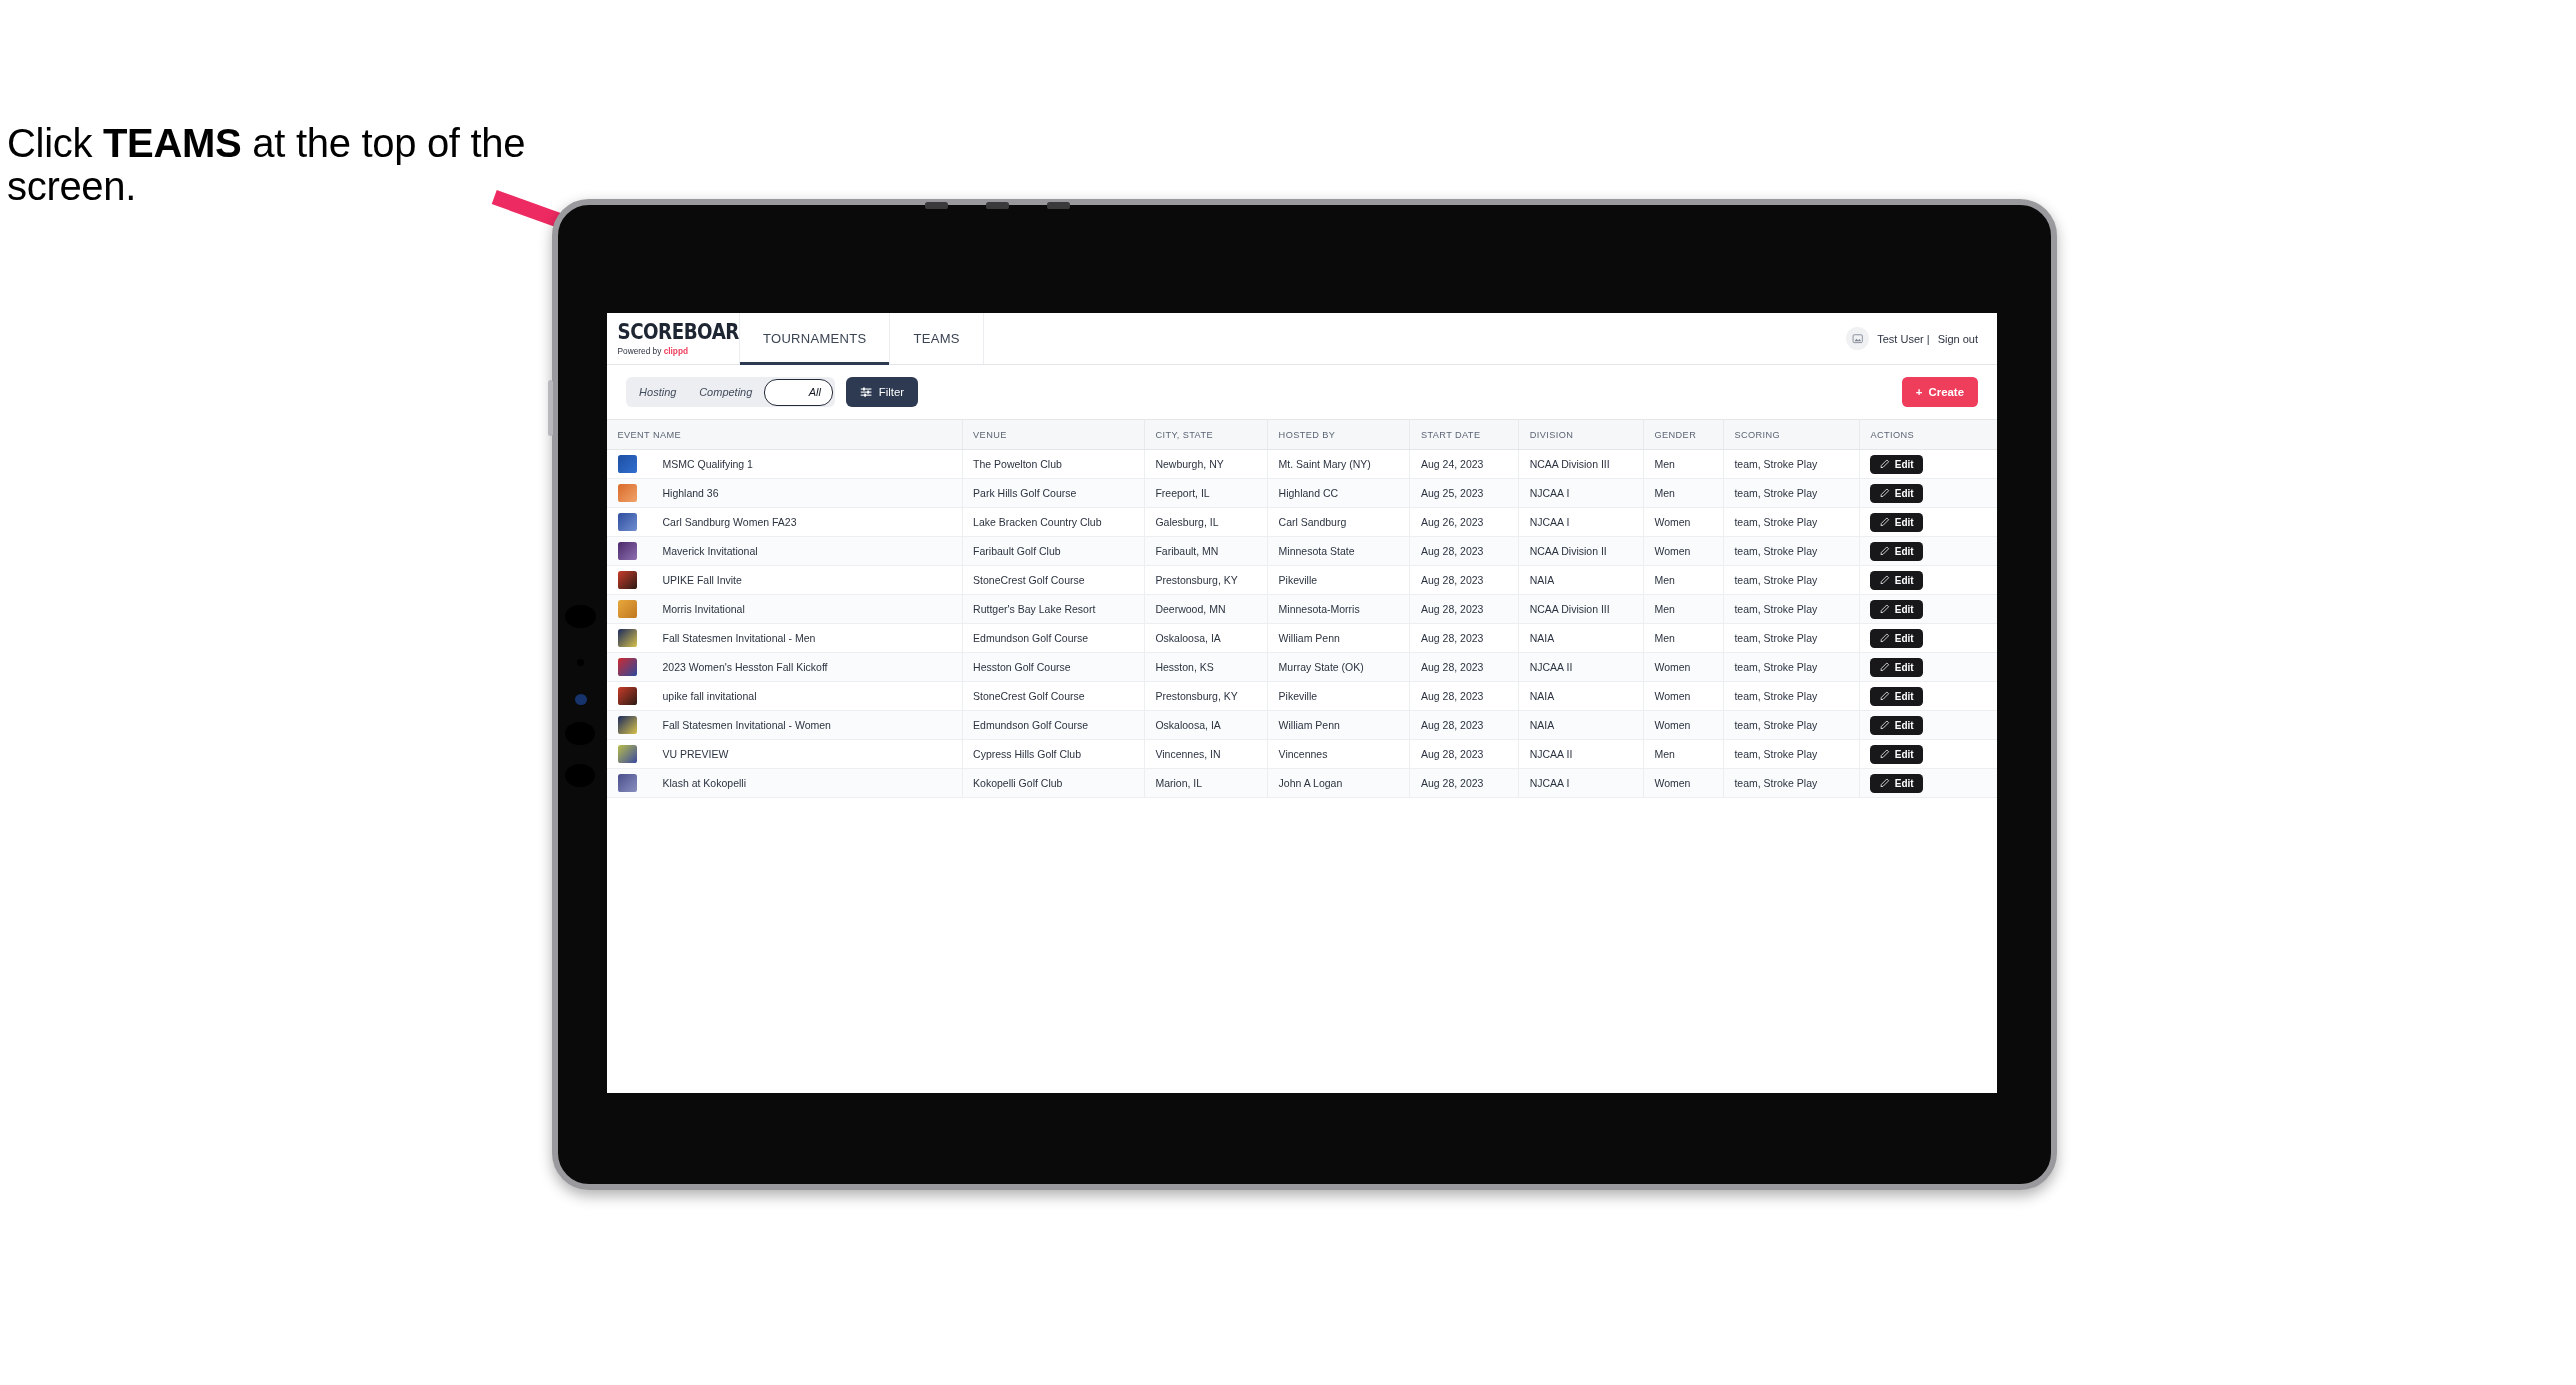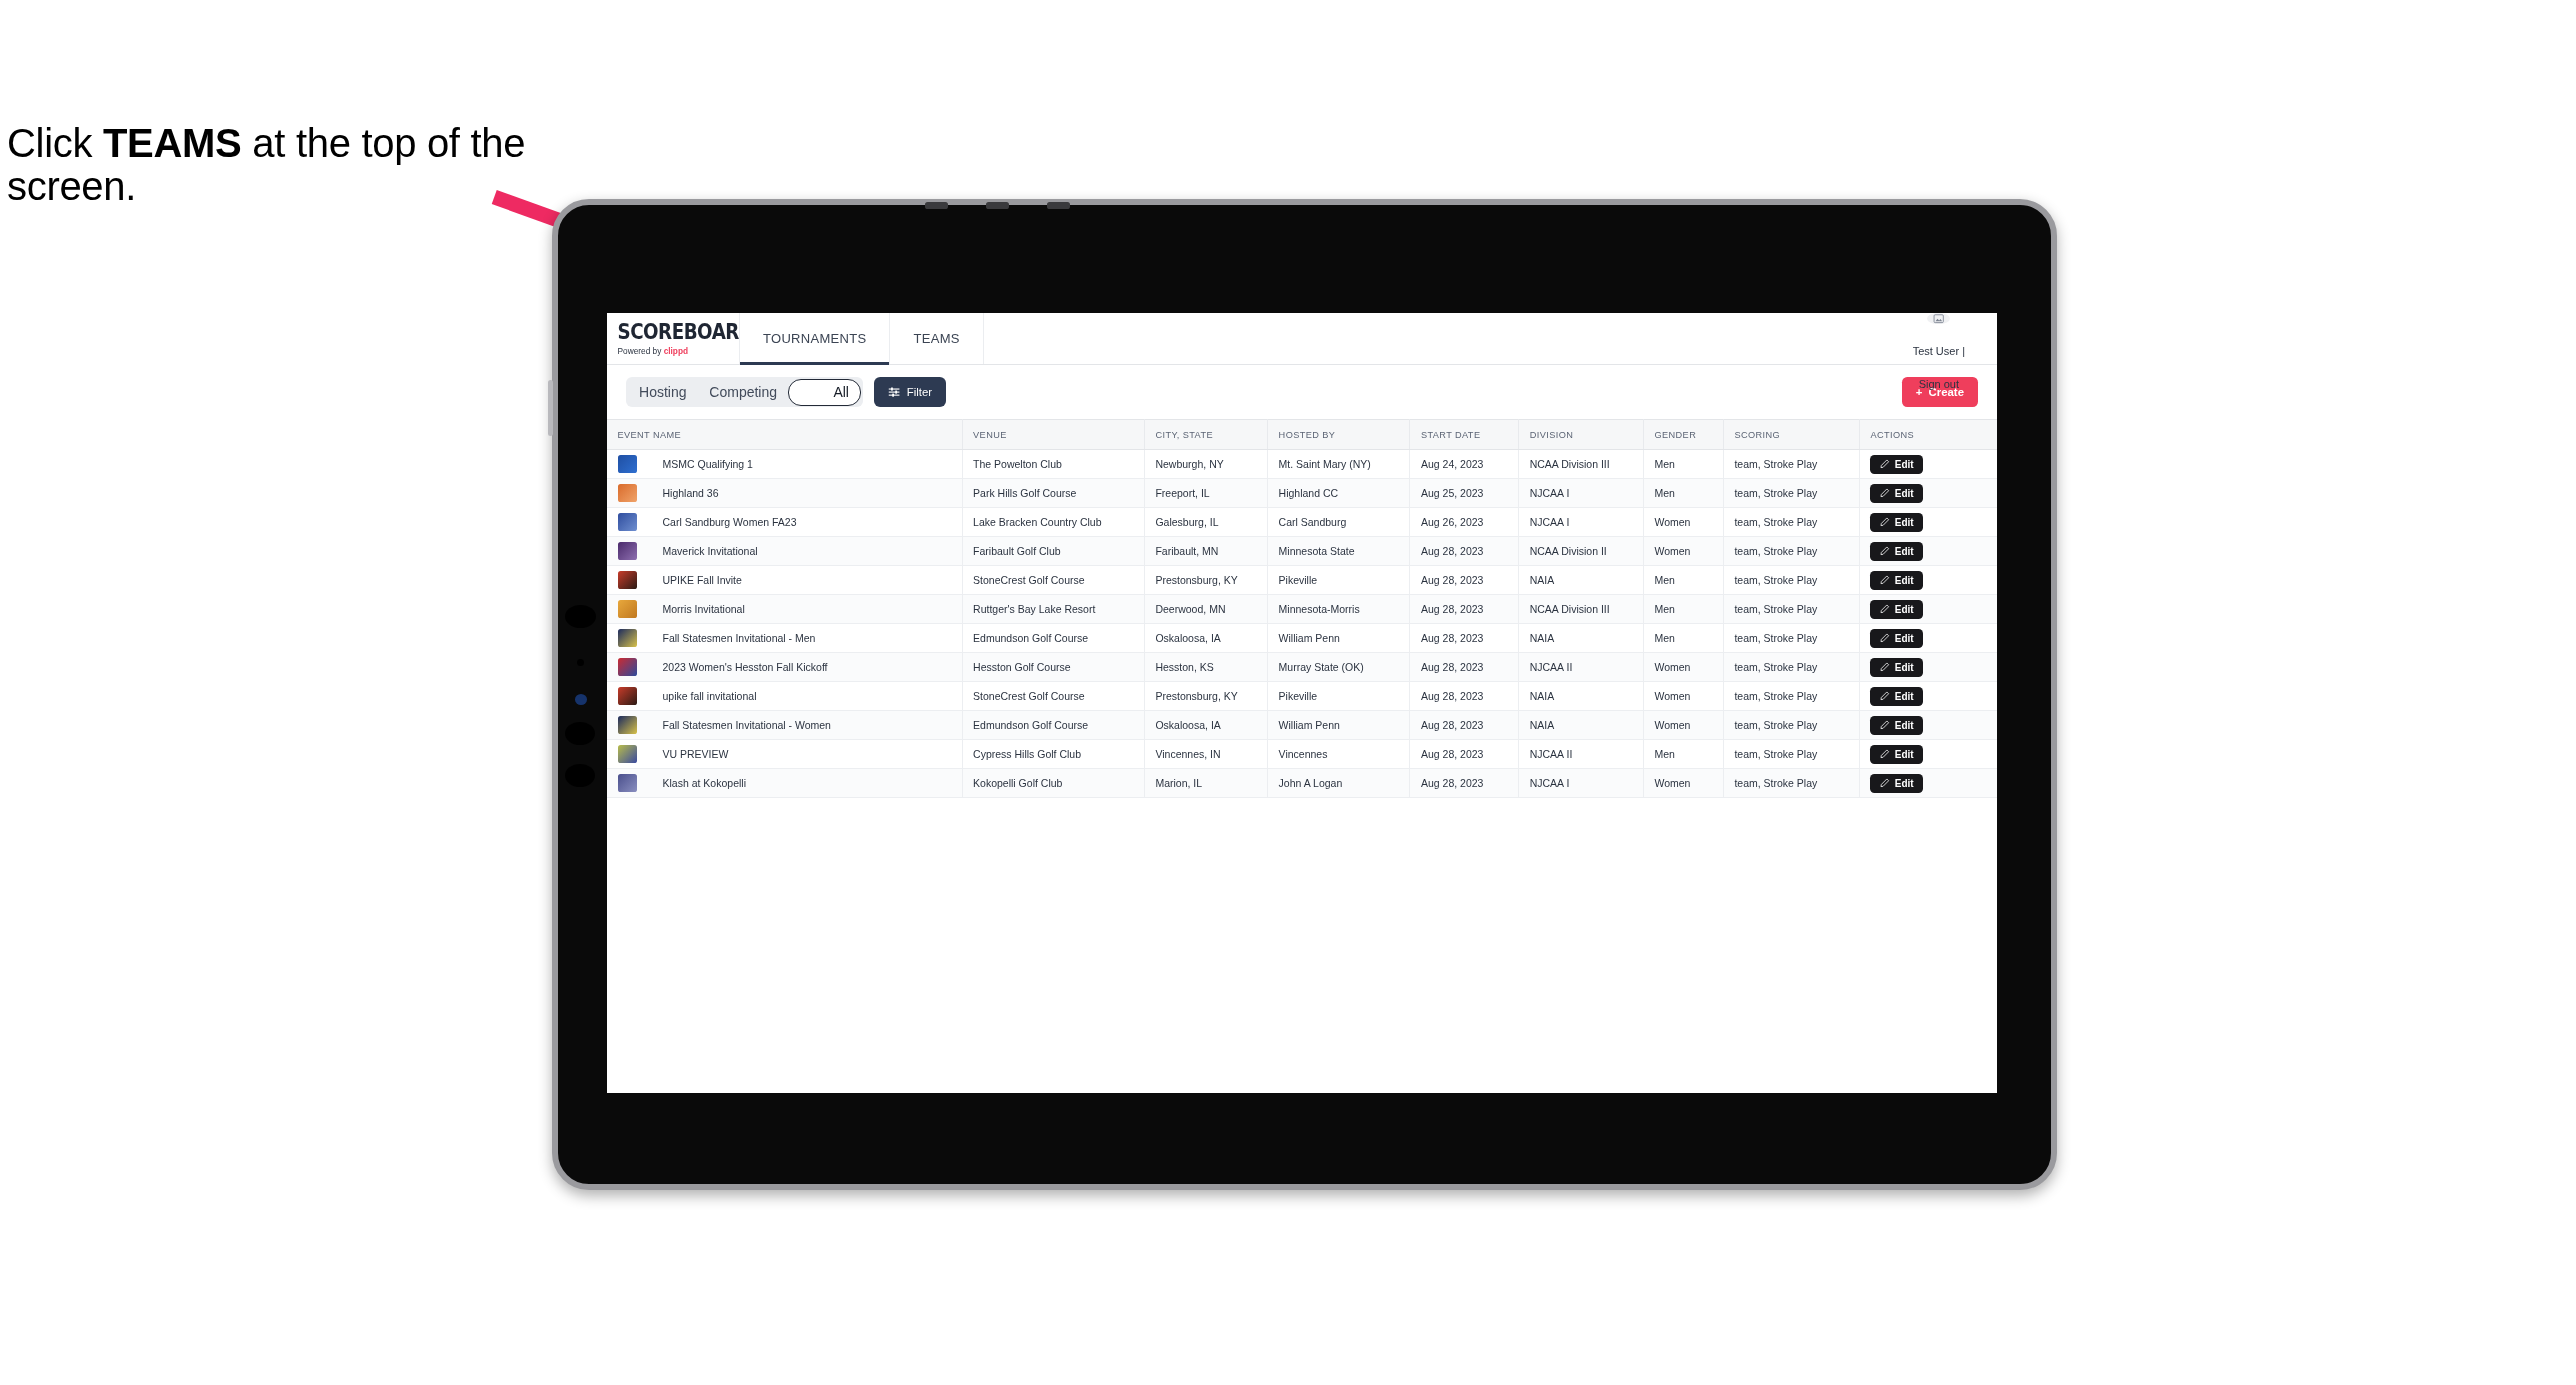--- a/index.html
+++ b/index.html
@@ -109,23 +109,22 @@
     cursor: pointer; position: relative;
     background: #fff;
   }
   .navtab.active::after {
     content: ""; position: absolute; left: 0; right: 0; bottom: -0.9px;
     height: 2.6px; background: #2d3a52;
   }
   #navright {
     margin-left: auto;
     display: flex; align-items: center;
-    padding-right: 32px;
-    gap: 21px;
-    flex-direction: column;
+    padding-right: 19px;
+    gap: 8px;
   }
   #avatar {
     width: 23px; height: 23px; border-radius: 50%;
     background: #f0f1f3;
     display: flex; align-items: center; justify-content: center;
   }
   #username { font-size: 11px; color: #2b3340; }
   #signout { font-size: 11px; color: #2b3340; cursor: pointer; }
 
   
@@ -136,24 +135,25 @@
     background: #ffffff;
   }
   #segmented {
     display: flex; align-items: center;
     background: #eceef1;
     border-radius: 6.1px;
     height: 30px;
     padding: 0 1.7px;
   }
   .seg {
-    font-size: 14px; color: #424b5b;
+    font-size: 11px; color: #424b5b;
     padding: 0 11.4px; height: 30px;
     display: flex; align-items: center;
     cursor: pointer;
+    font-style: italic;
   }
   .seg.active {
     background: #ffffff;
     border: 1.4px solid #232a37;
     border-radius: 13px;
     height: 27px;
     font-weight: 500;
     color: #161c26;
     padding-left: 44px;
   }

